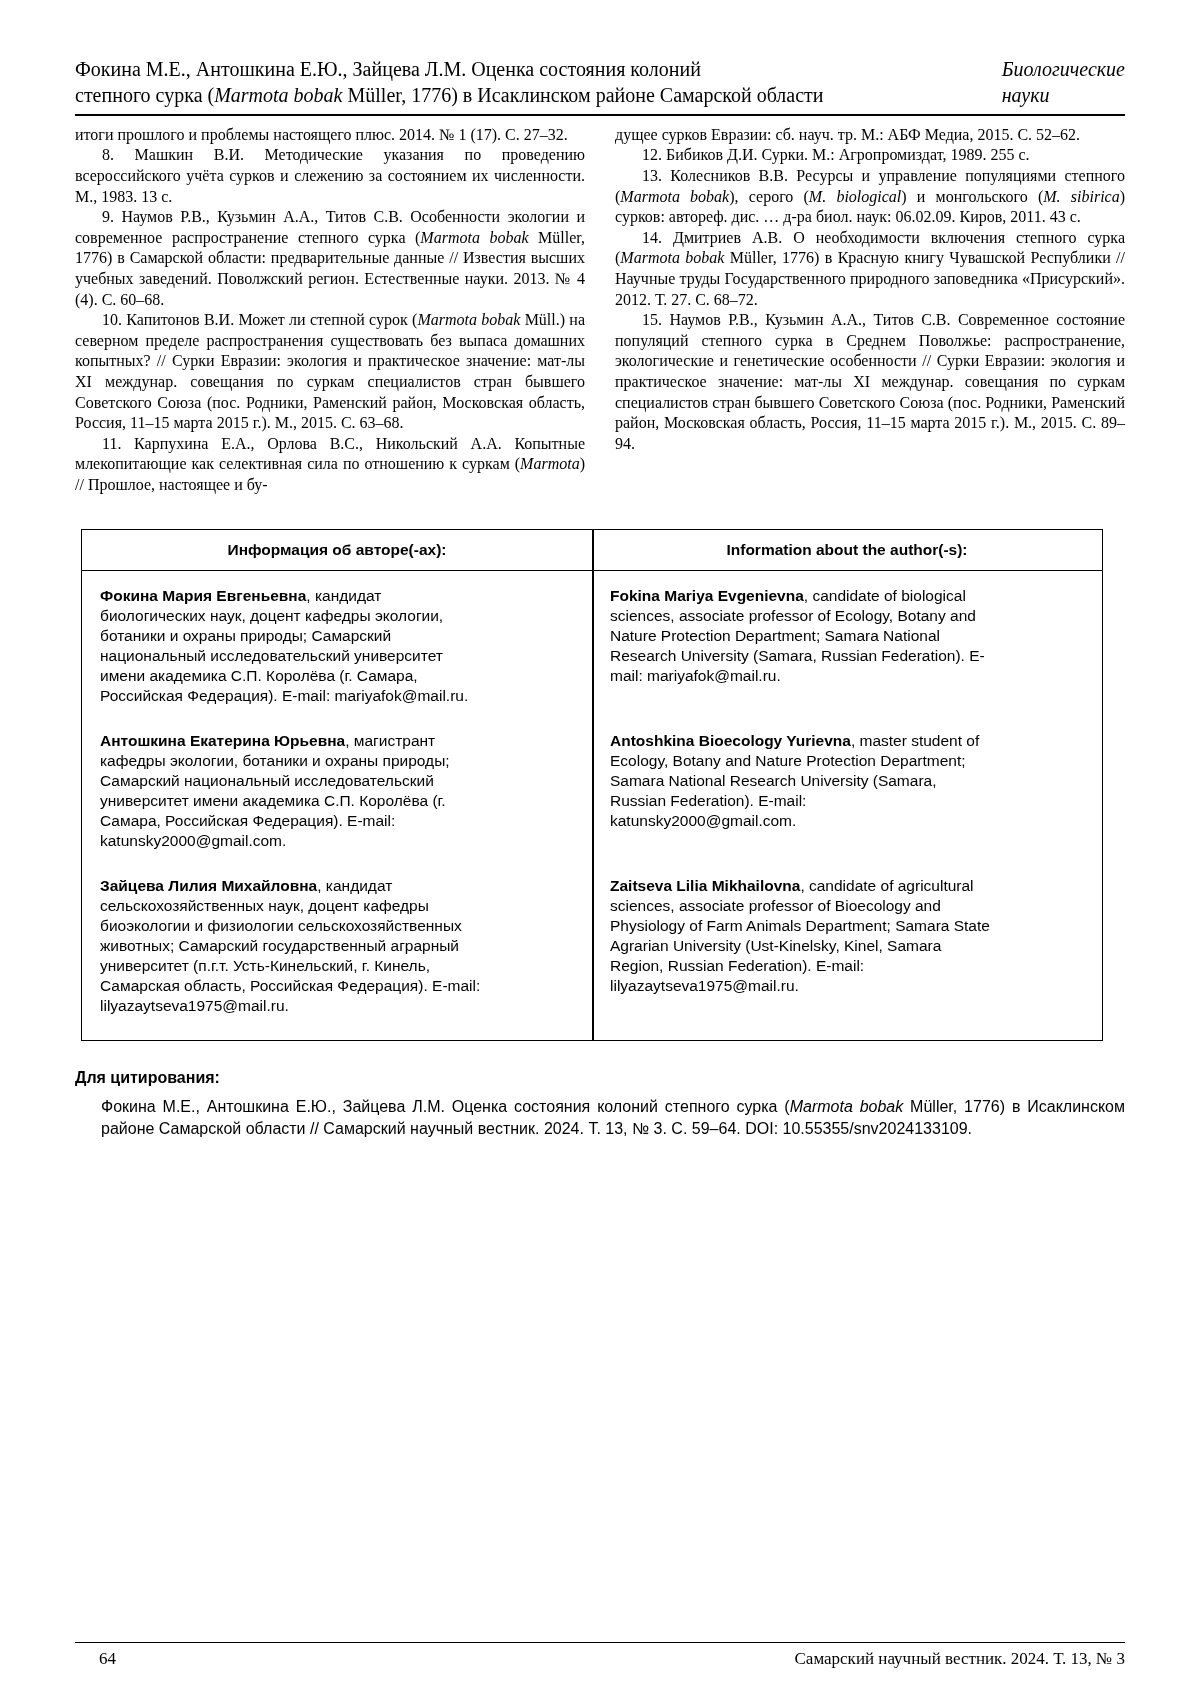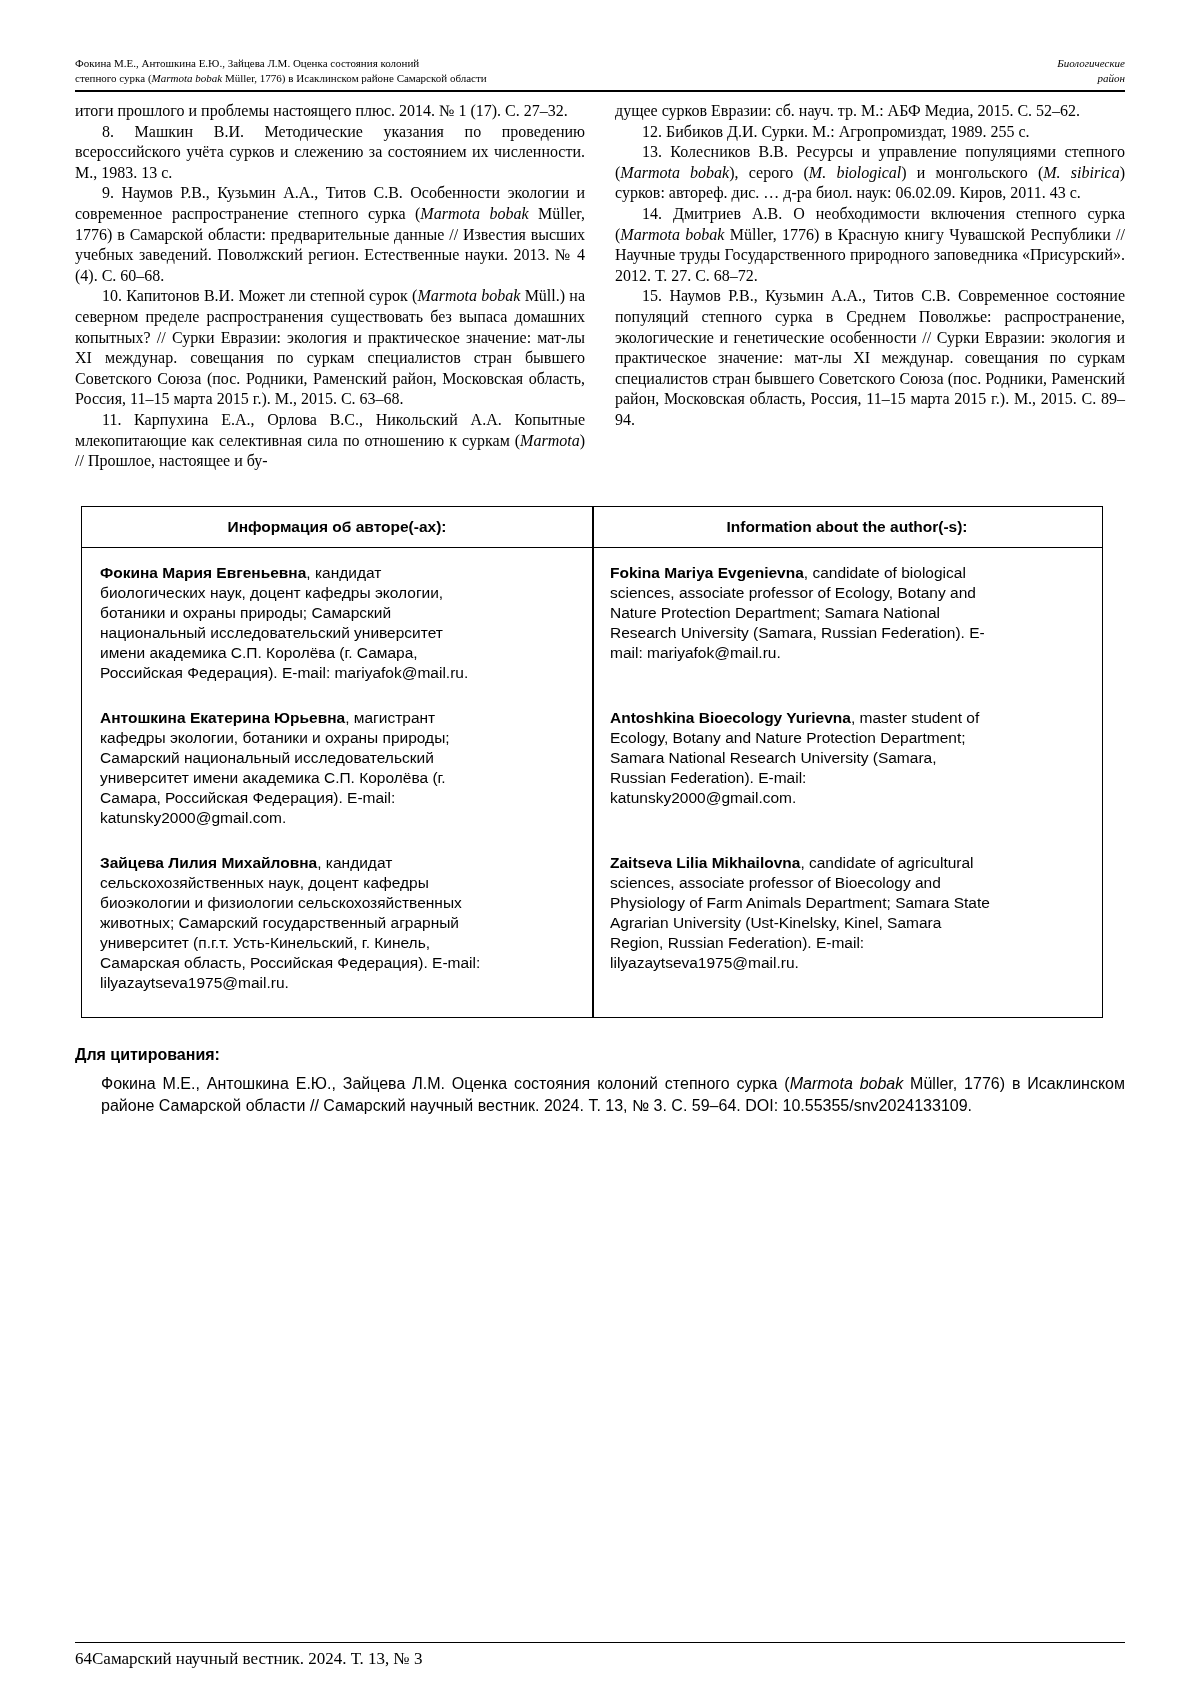--- a/index.html
+++ b/index.html
@@ -5,23 +5,23 @@
   html,body { margin:0; padding:0; }
   body {
     width:1200px; height:1697px; background:#ffffff; color:#000;
     position:relative; overflow:hidden;
     font-family:"Liberation Serif", serif;
   }
   .page { position:absolute; inset:0; padding:56px 75px 0 75px; box-sizing:border-box; }
 
   
   .doc-header { display:flex; justify-content:space-between; align-items:flex-start;
-    font-size:11px; line-height:1.32; }
+    font-size:20px; line-height:1.32; }
   .dh-left { max-width:820px; }
-  .dh-right { text-align:right; font-style:italic; white-space:nowrap; }
+  .dh-right { text-align:left; font-style:italic; white-space:nowrap; }
   .header-rule { border:0; border-top:2px solid #000; margin:5px 0 9px 0; }
 
   
   .refs { display:flex; gap:30px; font-size:16px; line-height:20.6px; text-align:justify;justify-content:flex-end; }
   .refs .col { flex:1 1 0; min-width:0; }
   .ref-p { margin:0; }
   .ref-p.indent { text-indent:27px; }
   .st-i { font-style:italic; }
   .st-b { font-weight:bold; }
 
@@ -37,35 +37,35 @@
 
   
   .citation { margin-top:28px; font-family:"Liberation Sans", sans-serif; font-size:16px; }
   .cit-label { font-weight:bold; margin:4px 0 9px 0; }
   .cit-text { margin:0 0 0 26px; text-align:justify; line-height:22px; }
 
   
   .doc-footer { position:absolute; left:75px; right:75px; bottom:28px;
     font-family:"Liberation Serif", serif; font-size:17px; }
   .footer-rule { border:0; border-top:1.5px solid #000; margin:0 0 6px 0; }
-  .footer-row { display:flex; align-items:baseline; }
+  .footer-row { display:flex; justify-content:space-between; align-items:baseline;margin-left:24px; }
 </style>
 </head>
 <body>
 
 <div class="page">
 
   <header class="doc-header">
     <div class="dh-left">
       <div>Фокина М.Е., Антошкина Е.Ю., Зайцева Л.М. Оценка состояния колоний</div>
       <div><span>степного сурка (</span><span class="st-i">Marmota bobak</span><span> Müller, 1776) в Исаклинском районе Самарской области</span></div>
     </div>
     <div class="dh-right">
       <div>Биологические</div>
-      <div>район</div>
+      <div>науки</div>
     </div>
   </header>
   <hr class="header-rule">
 
   <section class="refs">
     <div class="col">
         <p class="ref-p"><span>итоги прошлого и проблемы настоящего плюс. 2014. № 1 (17). С. 27–32.</span></p>
         <p class="ref-p indent"><span>8. Машкин В.И. Методические указания по проведению всероссийского учёта сурков и слежению за состоянием их численности. М., 1983. 13 с.</span></p>
         <p class="ref-p indent"><span>9. Наумов Р.В., Кузьмин А.А., Титов С.В. Особенности экологии и современное распространение степного сурка (</span><span class="st-i">Marmota bobak</span><span> Müller, 1776) в Самарской области: предварительные данные // Известия высших учебных заведений. Поволжский регион. Естественные науки. 2013. № 4 (4). С. 60–68.</span></p>
         <p class="ref-p indent"><span>10. Капитонов В.И. Может ли степной сурок (</span><span class="st-i">Marmota bobak</span><span> Müll.) на северном пределе распространения существовать без выпаса домашних копытных? // Сурки Евразии: экология и практическое значение: мат-лы XI междунар. совещания по суркам специалистов стран бывшего Советского Союза (пос. Родники, Раменский район, Московская область, Россия, 11–15 марта 2015 г.). М., 2015. С. 63–68.</span></p>

